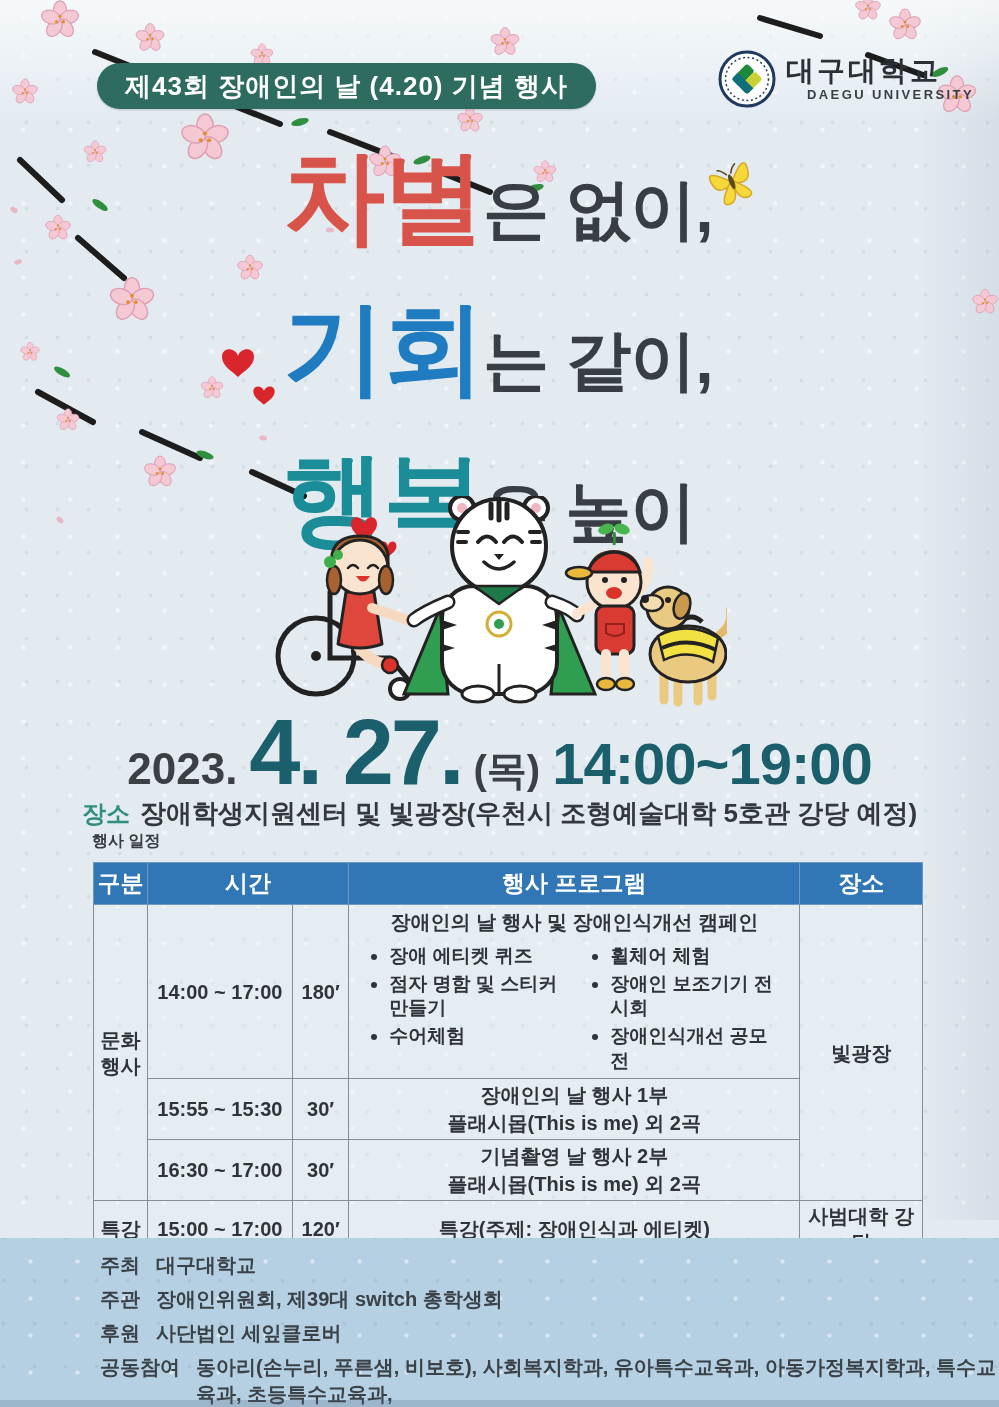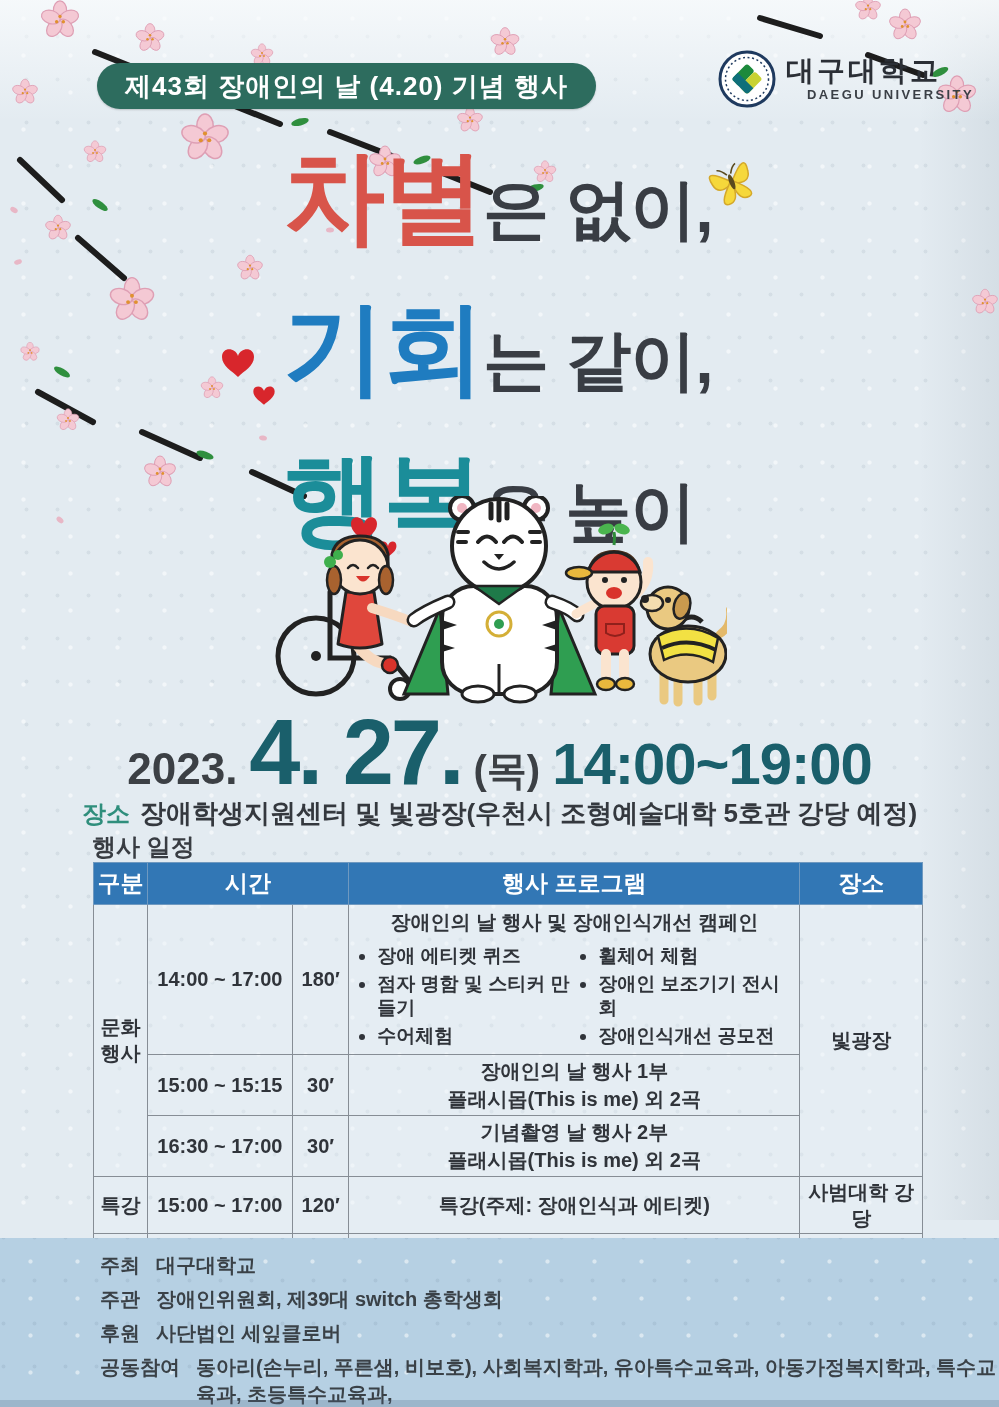--- a/index.html
+++ b/index.html
@@ -54,40 +54,40 @@
   .datetime{position:absolute;left:0;top:700px;width:100%;display:flex;justify-content:center;align-items:baseline;gap:12px;white-space:nowrap;}
   .dt-year{font-size:44px;font-weight:bold;color:#3c4045;}
   .dt-day{font-size:92px;font-weight:bold;color:#1a5f6b;letter-spacing:-3px;}
   .dt-week{font-size:40px;font-weight:bold;color:#3c4045;}
   .dt-time{font-size:58px;font-weight:bold;color:#1a5f6b;letter-spacing:-1px;}
   .location{position:absolute;left:0;top:796px;width:100%;display:flex;justify-content:center;align-items:baseline;gap:10px;white-space:nowrap;}
   .loc-label{font-size:24px;font-weight:bold;color:#2f8e7c;}
   .loc-value{font-size:26px;font-weight:bold;color:#34383e;}
 
   
-  .sched-heading{position:absolute;left:92px;top:831px;font-size:24px;font-weight:bold;color:#383c42;}
+  .sched-heading{position:absolute;left:92px;top:831px;font-size:16px;font-weight:bold;color:#383c42;}
   table.sched{
     position:absolute;left:93px;top:862px;width:830px;
     border-collapse:collapse;background:rgba(233,240,245,.35);
   }
   table.sched th{
     background:#3277b5;color:#ffffff;font-size:23px;font-weight:bold;
     padding:5px 2px;border:1px solid #6f99c0;height:26px;
   }
   table.sched td{
     border:1px solid #868d95;color:#30343a;font-size:20px;font-weight:bold;
     text-align:center;vertical-align:middle;padding:2px 4px;line-height:1.3;
   }
   .r-a td{height:120px;} .r-b td{height:54px;} .r-c td{height:54px;}
   .r-sp td{height:34px;} .r-ce td{height:76px;}
   td.prog-a{vertical-align:top;padding:4px 6px 2px;}
   .prog-title{font-size:20px;margin:2px 0 6px;}
   .bullet-cols{display:flex;text-align:left;}
   .bullet-cols ul{flex:1;margin:0;padding-left:24px;}
-  .bullet-cols ul li{margin:3px 0;font-size:19px;}
+  .bullet-cols ul li{margin:3px 12px;font-size:19px;}
   .prog-2line div{line-height:1.4;}
   td.prog-ce{text-align:left;}
   td.prog-ce ul{margin:0;padding-left:26px;}
   td.prog-ce ul li{margin:2px 0;font-size:19px;}
 
   
   .footer{
     position:absolute;left:0;top:1238px;width:999px;height:169px;
     background-color:#b6d0e3;
     background-image:
@@ -368,21 +368,21 @@
             <ul>
               <li>휠체어 체험</li>
               <li>장애인 보조기기 전시회</li>
               <li>장애인식개선 공모전</li>
             </ul>
           </div>
         </td>
         <td rowspan="3" class="loc">빛광장</td>
       </tr>
       <tr class="r-b">
-        <td class="time">15:00 ~ 15:15</td>
+        <td class="time">15:55 ~ 15:30</td>
         <td class="dur">30′</td>
         <td class="prog-2line">
           <div>장애인의 날 행사 1부</div>
           <div>플래시몹(This is me) 외 2곡</div>
         </td>
       </tr>
       <tr class="r-c">
         <td class="time">16:30 ~ 17:00</td>
         <td class="dur">30′</td>
         <td class="prog-2line">

